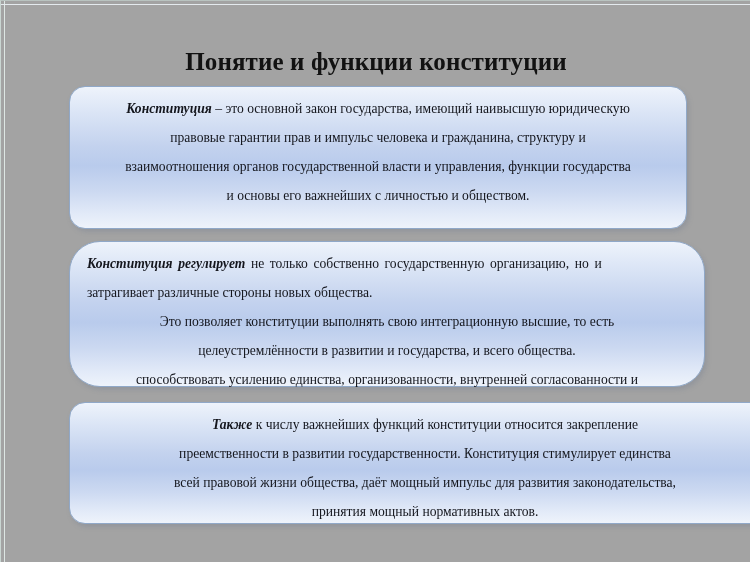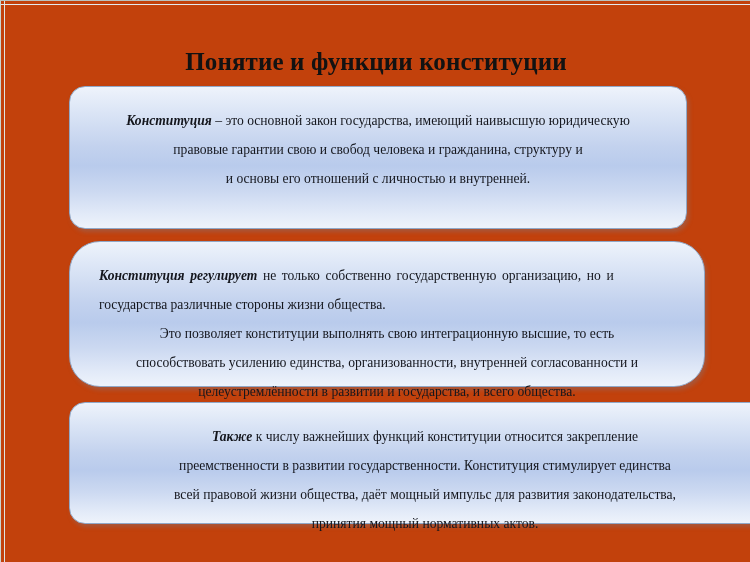--- a/index.html
+++ b/index.html
@@ -14,21 +14,21 @@
     font-family: "Liberation Serif", "DejaVu Serif", serif;
     overflow: hidden;
     position: relative;
   }
 
   
   .slide {
     position: absolute;
     left: 0; top: 0;
     width: 750px; height: 562px;
-    background: #c2410c;
+    background: #a3a3a3;
     box-sizing: border-box;
     border-left: 1px solid #c9d6d2;
     border-top: 1px solid #b9c3c0;
   }
   .edge-line-left {
     position: absolute;
     left: 3px; top: 0;
     width: 1px; height: 562px;
     background: #dde6e3;
   }
@@ -67,21 +67,21 @@
                 #e2eaf8 90%,
                 #eef3fb 100%);
     box-shadow: 2px 3px 4px rgba(120, 130, 145, 0.35);
     color: #14161d;
     font-size: 13.6px;
     line-height: 1.0;
     padding: 0;
   }
 
   .box p {
-    margin: 12px;
+    margin: 0;
     padding: 0 17px;
   }
   .line {
     display: block;
     height: 29px;
     line-height: 29px;
     white-space: nowrap;
     overflow: hidden;
   }
   .line.center { text-align: center; }
@@ -106,32 +106,33 @@
 <div class="slide">
 
   <div class="edge-line-left"></div>
   <div class="edge-line-top"></div>
 
   <h1 class="slide-title">Понятие и функции конституции</h1>
 
   <div class="box" id="box-definition">
     <p>
       <span class="line center"><span class="lead">Конституция</span><span> – это основной закон государства, имеющий наивысшую юридическую</span></span>
-      <span class="line center">правовые гарантии свою и свобод человека и гражданина, структуру и</span>
-      <span class="line center">и основы его отношений с личностью и внутренней.</span>
+      <span class="line center">правовые гарантии прав и импульс человека и гражданина, структуру и</span>
+      <span class="line center">взаимоотношения органов государственной власти и управления, функции государства</span>
+      <span class="line center">и основы его важнейших с личностью и обществом.</span>
     </p>
   </div>
 
   <div class="box" id="box-regulates">
     <p>
       <span class="line left spread"><span class="lead">Конституция регулирует</span><span> не только собственно государственную организацию, но и</span></span>
-      <span class="line left">государства различные стороны жизни общества.</span>
+      <span class="line left">затрагивает различные стороны новых общества.</span>
       <span class="line center">Это позволяет конституции выполнять свою интеграционную высшие, то есть</span>
+      <span class="line center">целеустремлённости в развитии и государства, и всего общества.</span>
       <span class="line center">способствовать усилению единства, организованности, внутренней согласованности и</span>
-      <span class="line center">целеустремлённости в развитии и государства, и всего общества.</span>
     </p>
   </div>
 
   <div class="box" id="box-continuity">
     <p>
       <span class="line center"><span class="lead">Также</span><span> к числу важнейших функций конституции относится закрепление</span></span>
       <span class="line center">преемственности в развитии государственности.  Конституция стимулирует единства</span>
       <span class="line center">всей правовой жизни общества, даёт мощный импульс для развития законодательства,</span>
       <span class="line center">принятия мощный нормативных актов.</span>
     </p>

